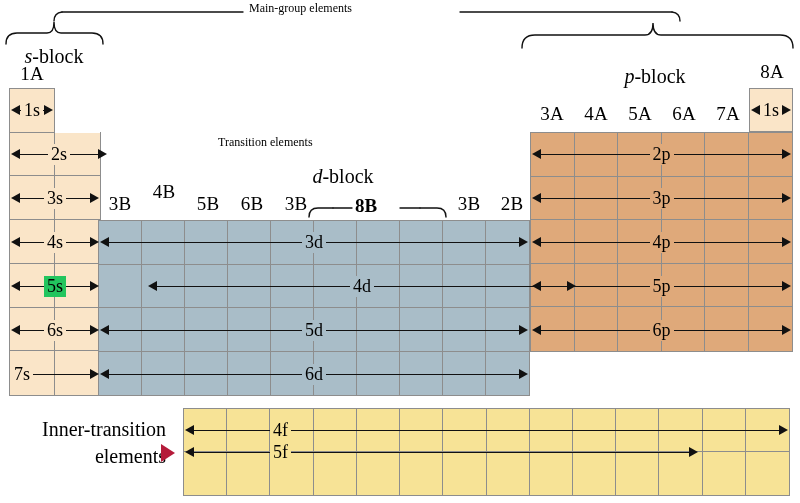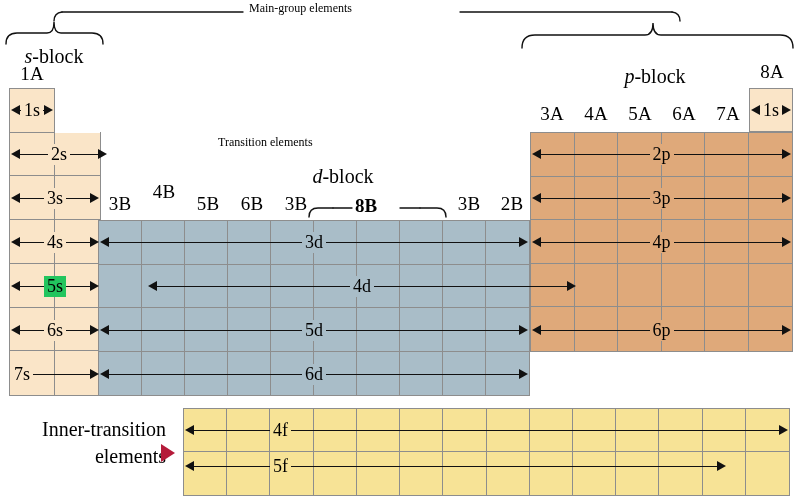--- a/index.html
+++ b/index.html
@@ -397,20 +397,26 @@
     <span class="txt" style="background:#dfa97a;">3p</span>
   </div>
 
   <div class="orb" style="left:532px; top:230px; width:259px; height:24px; justify-content:center;">
     <div class="arrowline" style="left:7px; right:7px;"></div>
     <div class="arrowhead left" style="left:0px;"></div>
     <div class="arrowhead right" style="right:0px;"></div>
     <span class="txt" style="background:#dfa97a;">4p</span>
   </div>
 
+  <div class="orb" style="left:532px; top:274px; width:259px; height:24px; justify-content:center;">
+    <div class="arrowline" style="left:7px; right:7px;"></div>
+    <div class="arrowhead left" style="left:0px;"></div>
+    <div class="arrowhead right" style="right:0px;"></div>
+    <span class="txt" style="background:#dfa97a;">5p</span>
+  </div>
 
   <div class="orb" style="left:532px; top:318px; width:259px; height:24px; justify-content:center;">
     <div class="arrowline" style="left:7px; right:7px;"></div>
     <div class="arrowhead left" style="left:0px;"></div>
     <div class="arrowhead right" style="right:0px;"></div>
     <span class="txt" style="background:#dfa97a;">6p</span>
   </div>
 
   <div class="orb" style="left:751px; top:98px; width:40px; height:24px; justify-content:center;">
     <div class="arrowline" style="left:7px; right:7px;"></div>
@@ -419,21 +425,21 @@
     <span class="txt" style="background:#fae5c8;">1s</span>
   </div>
 
   <div class="orb" style="left:185px; top:418px; width:603px; height:24px; justify-content:center;">
     <div class="arrowline" style="left:7px; right:7px;"></div>
     <div class="arrowhead left" style="left:0px;"></div>
     <div class="arrowhead right" style="right:0px;"></div>
     <span class="txt" style="background:#f7e396; position:absolute; left:85px;">4f</span>
   </div>
 
-  <div class="orb" style="left:185px; top:454px; width:513px; height:24px; justify-content:center;padding-left:28px;">
+  <div class="orb" style="left:185px; top:440px; width:513px; height:24px; justify-content:center;">
     <div class="arrowline" style="left:7px; right:7px;"></div>
     <div class="arrowhead left" style="left:0px;"></div>
     <div class="arrowhead right" style="right:0px;"></div>
     <span class="txt" style="background:#f7e396; position:absolute; left:85px;">5f</span>
   </div>
 
   <div class="lbl inner-label" style="left:4px; top:416px; width:162px;">
     <div>Inner-transition</div>
     <div>elements</div>
   </div>

